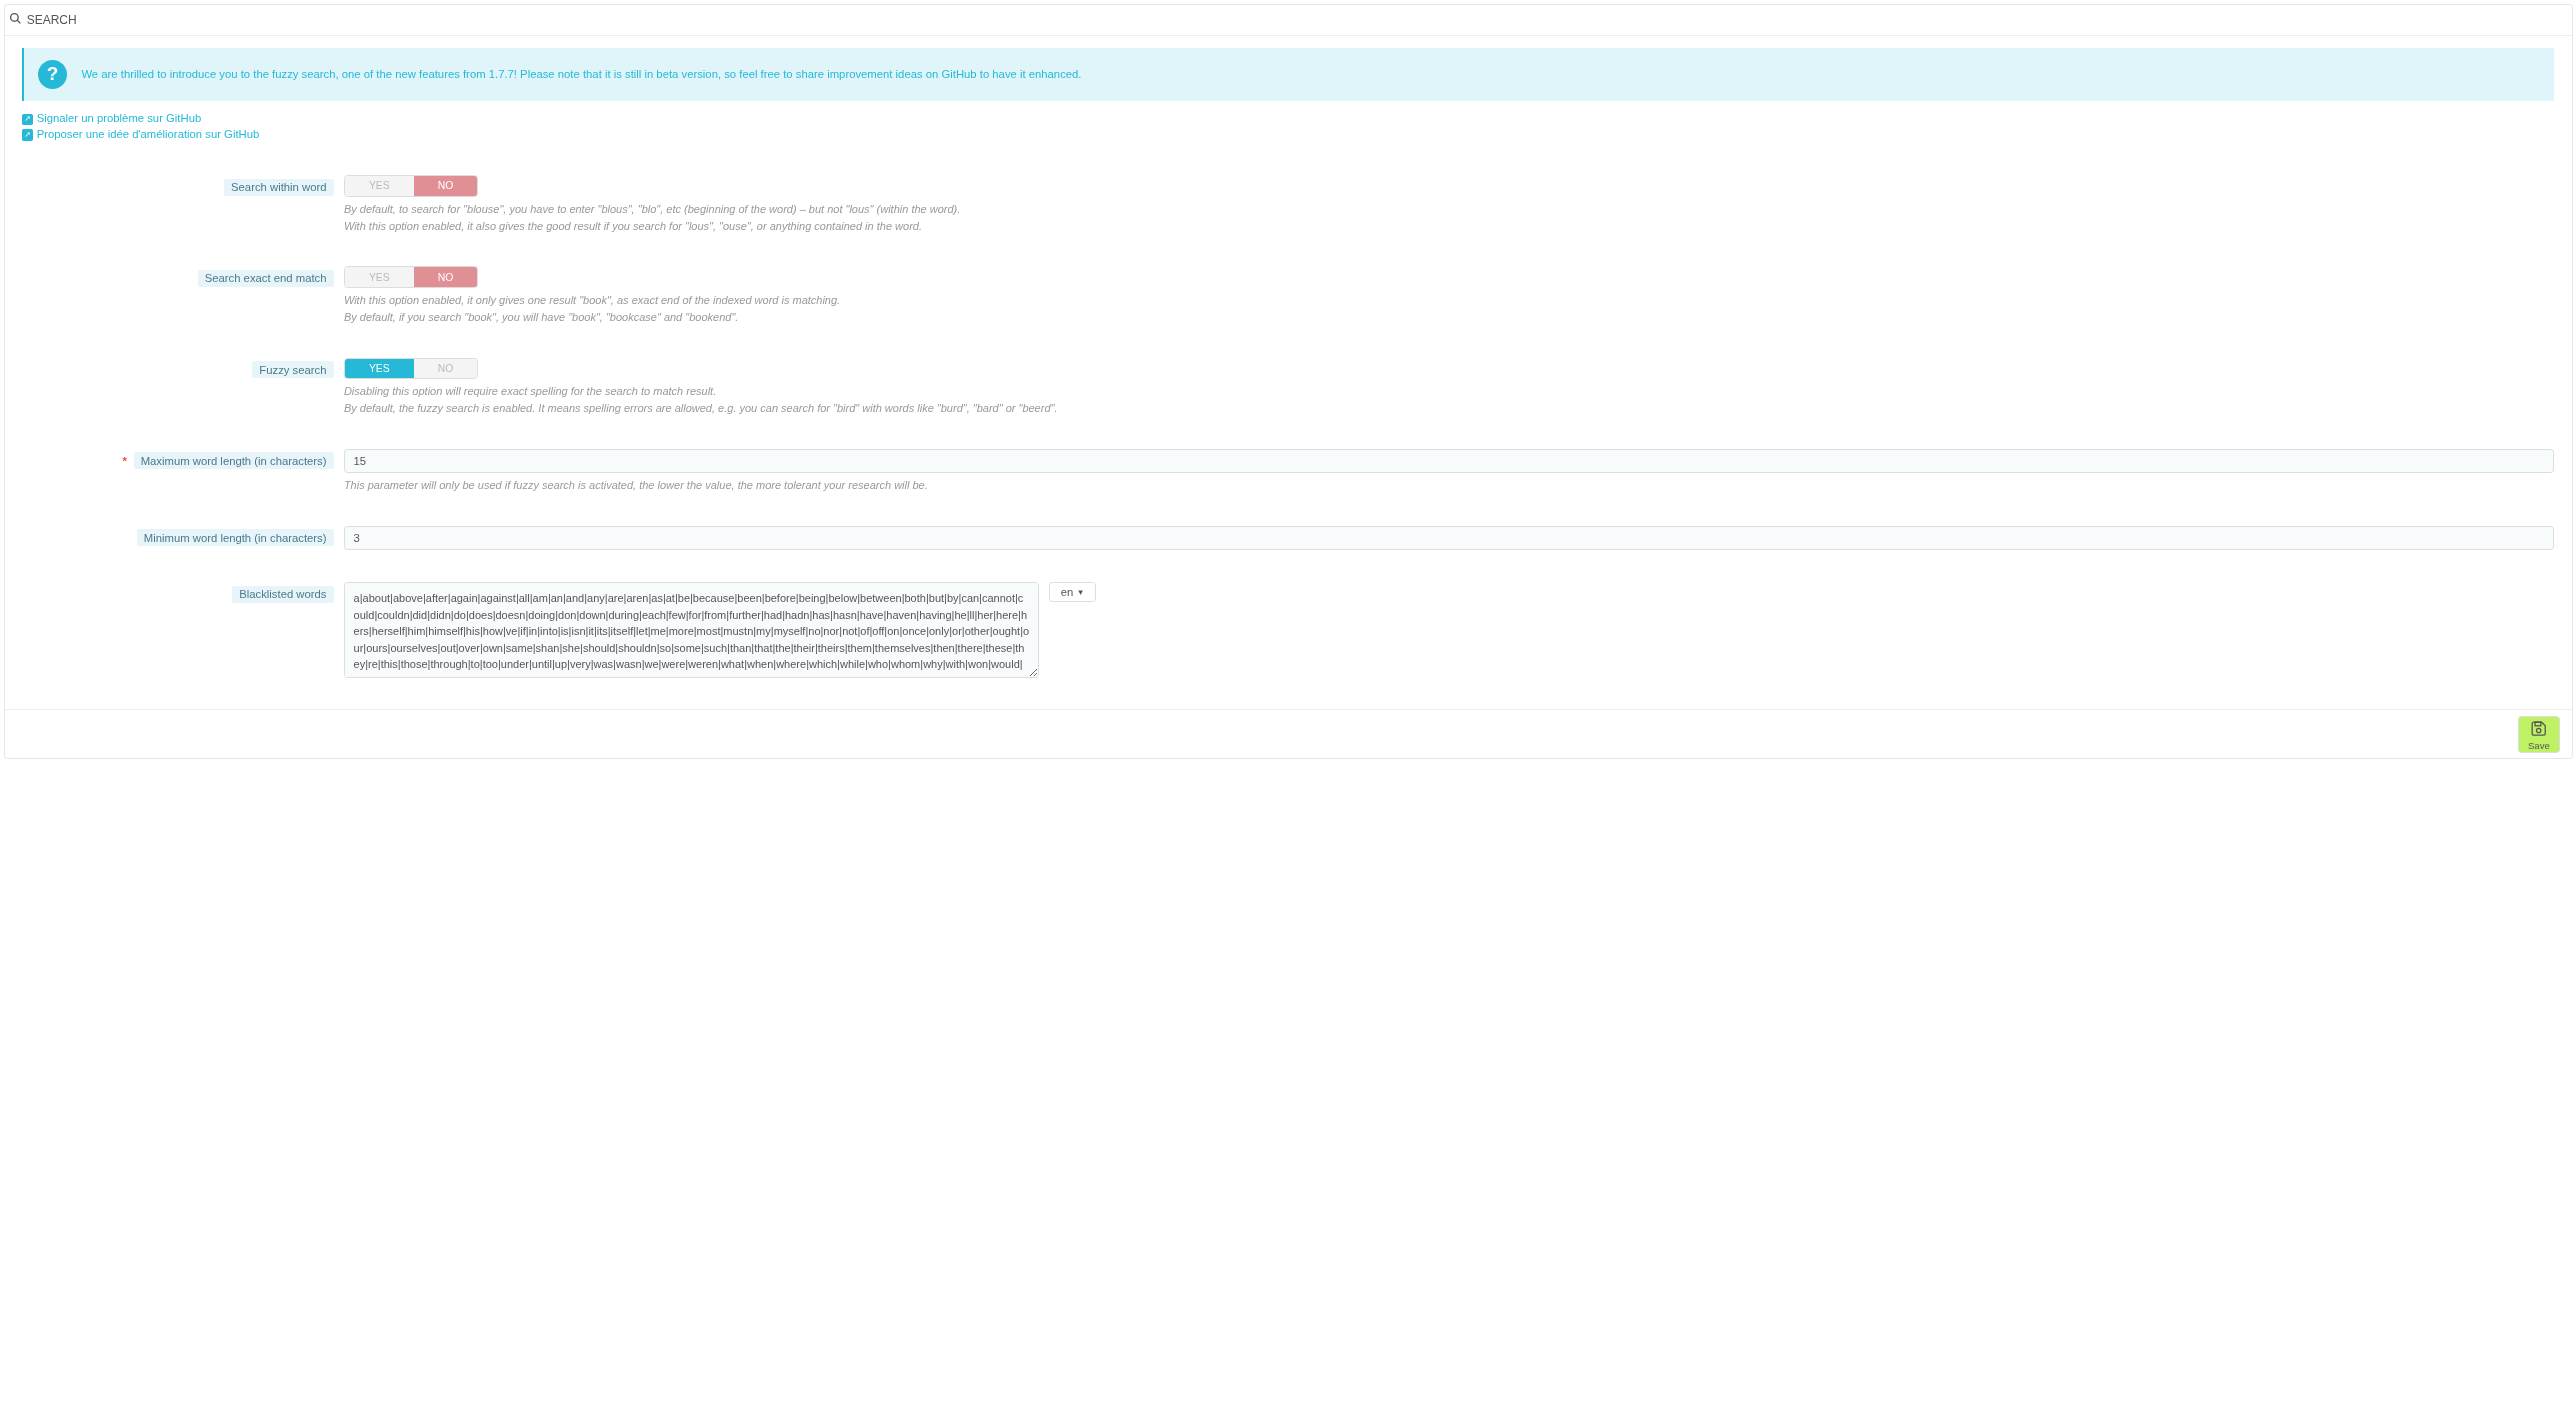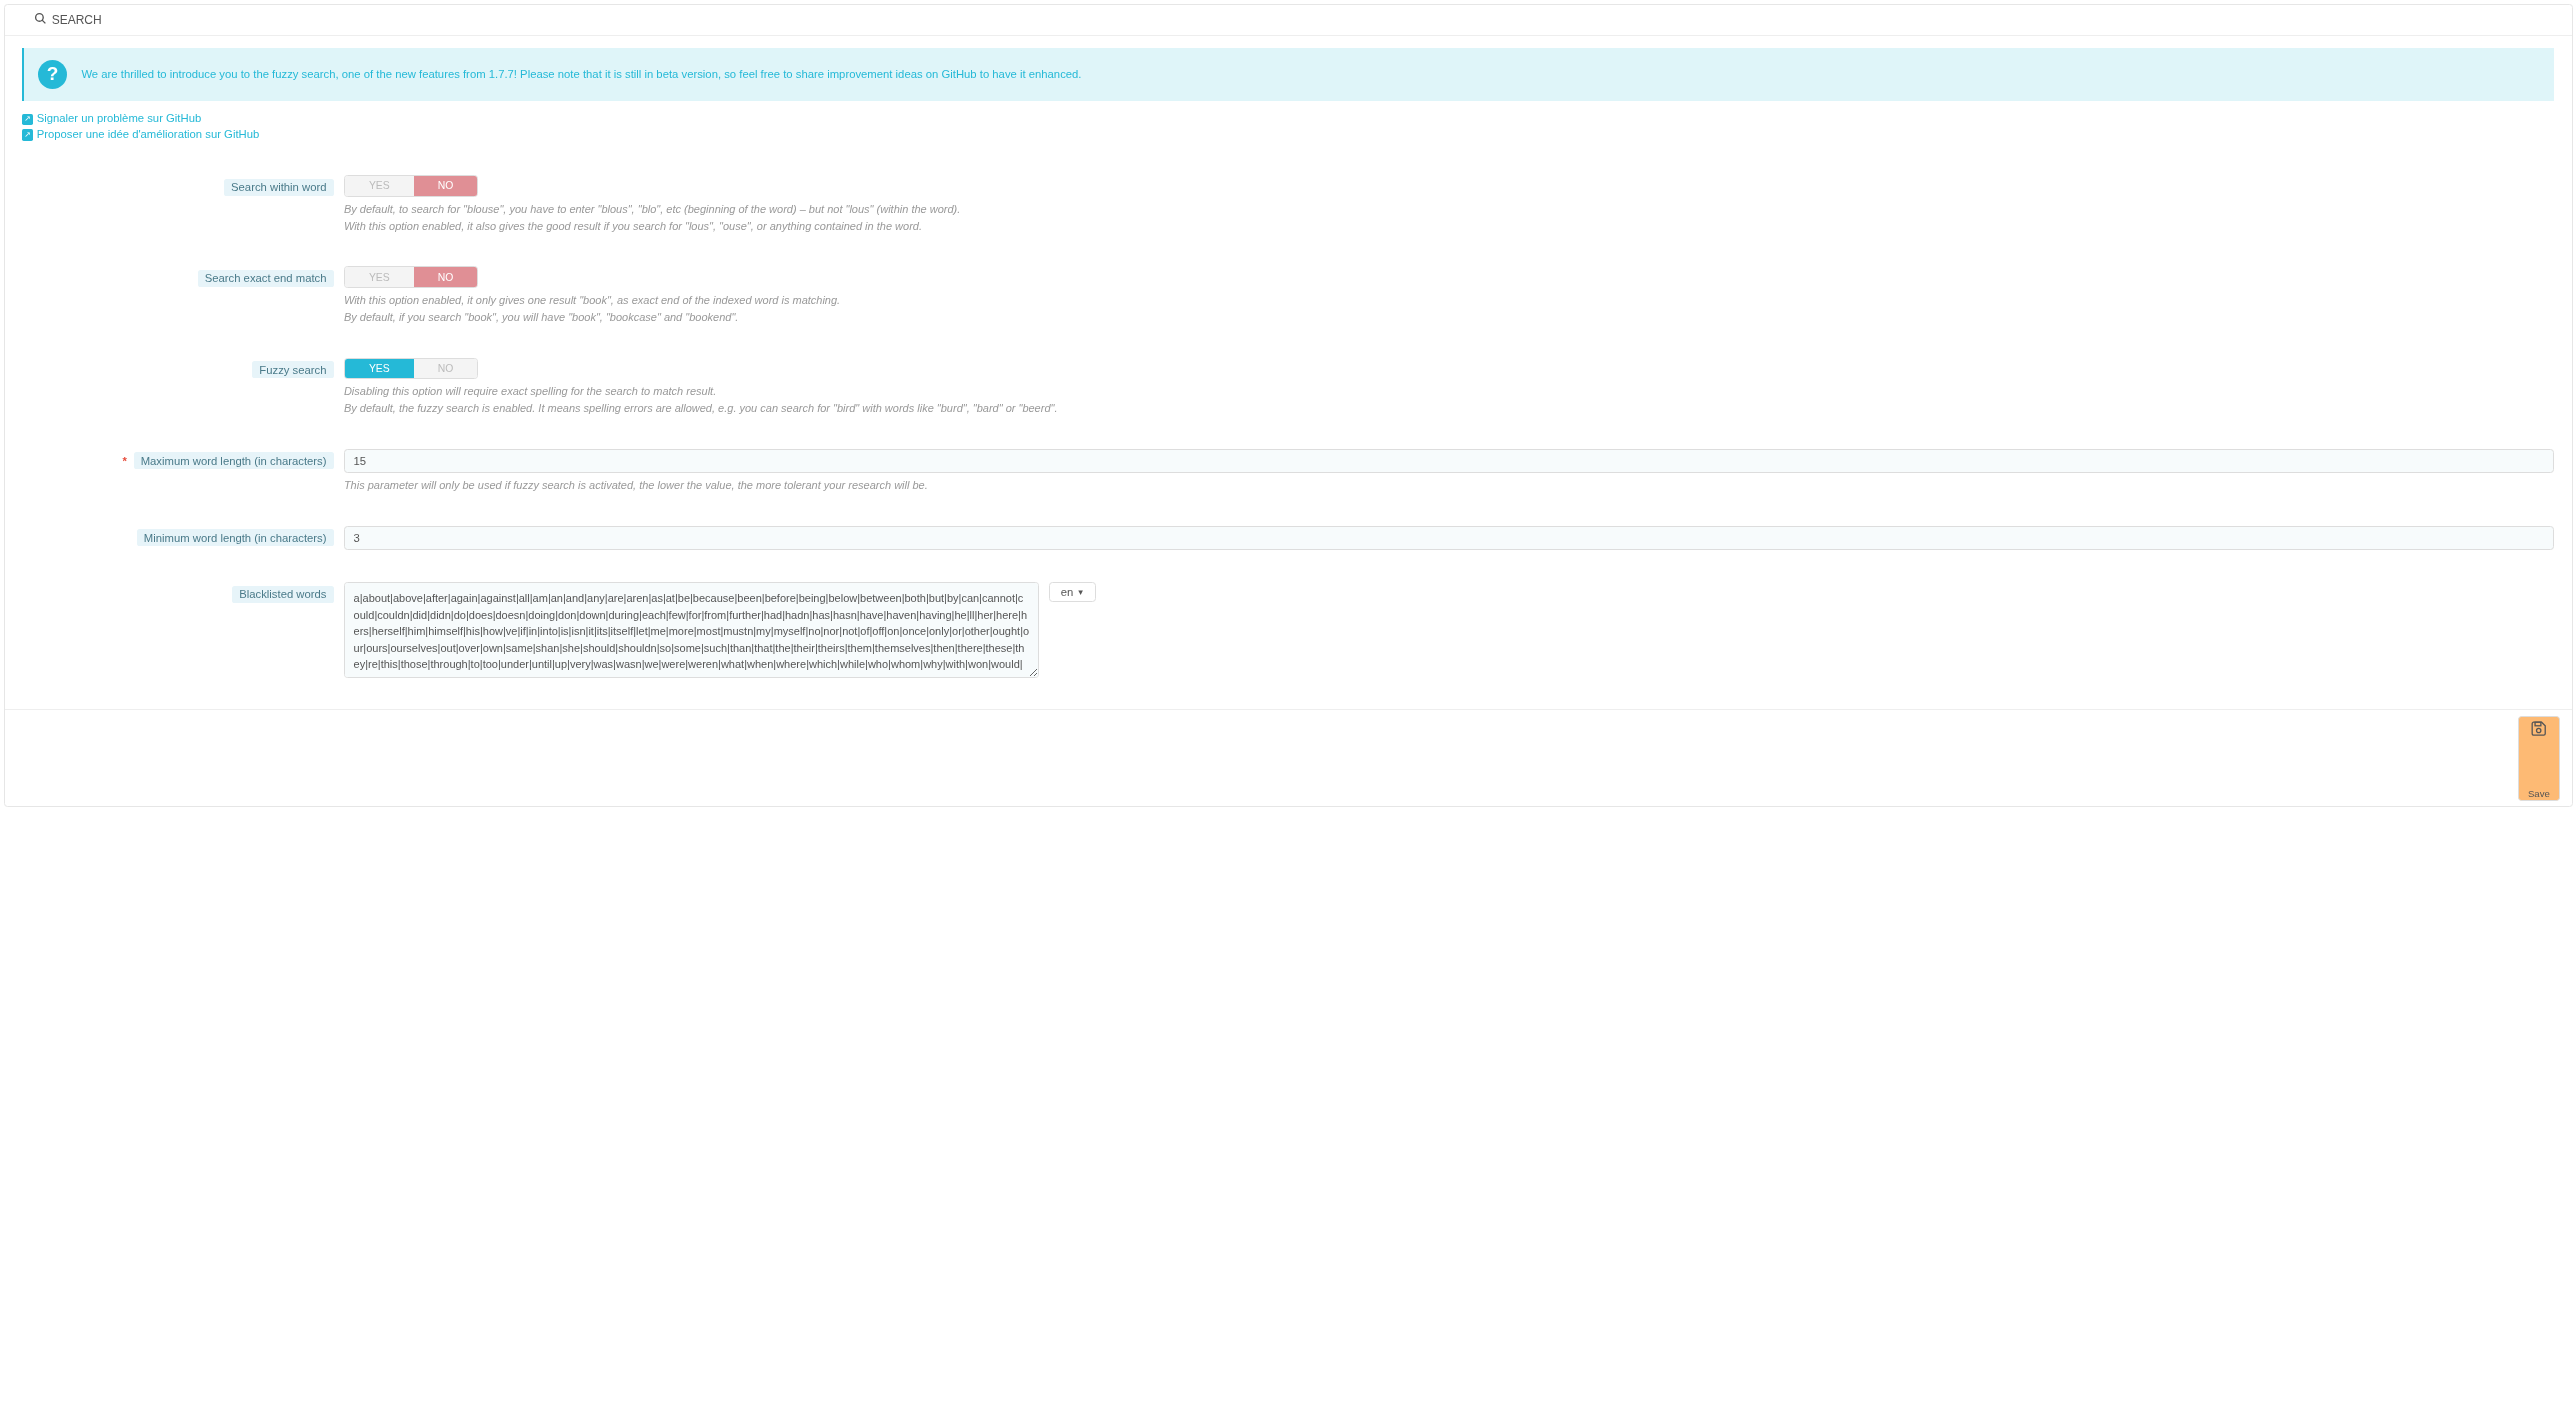--- a/index.html
+++ b/index.html
@@ -9,21 +9,21 @@
     color: #555;
     background: #fff;
     padding: 3.5px;
   }
   .panel {
     border: 0.9px solid #e6e6e6;
     border-radius: 3.5px;
     background: #fff;
   }
   .panel-heading {
-    padding: 7px 29px;
+    padding: 7px 4px;
     border-bottom: 0.9px solid #eee;
     font-size: 12px;
     font-weight: 400;
     color: #555;
     text-transform: uppercase;
     display: flex;
     align-items: center;
     gap: 5.2px;
   }
   .panel-body {
@@ -173,29 +173,28 @@
   }
   .panel-footer {
     border-top: 0.9px solid #eee;
     padding: 5.2px 12px;
     display: flex;
     justify-content: flex-end;
   }
   .save-btn {
     border: 0.9px solid #ddd;
     border-radius: 3.5px;
-    background: #fdba74;
+    background: #bef264;
     padding: 3.5px 8.7px 1.7px 8.7px;
     cursor: pointer;
     color: #555;
     display: flex;
     flex-direction: column;
     align-items: center;
     font-size: 9.6px;
-    gap: 48px;
   }
   .save-btn svg { width: 17.4px; height: 17.4px; }
   .caret-down { font-size: 7.8px; }
 </style>
 </head>
 <body>
 
 <div class="panel">
   <div class="panel-heading">
     <span>

